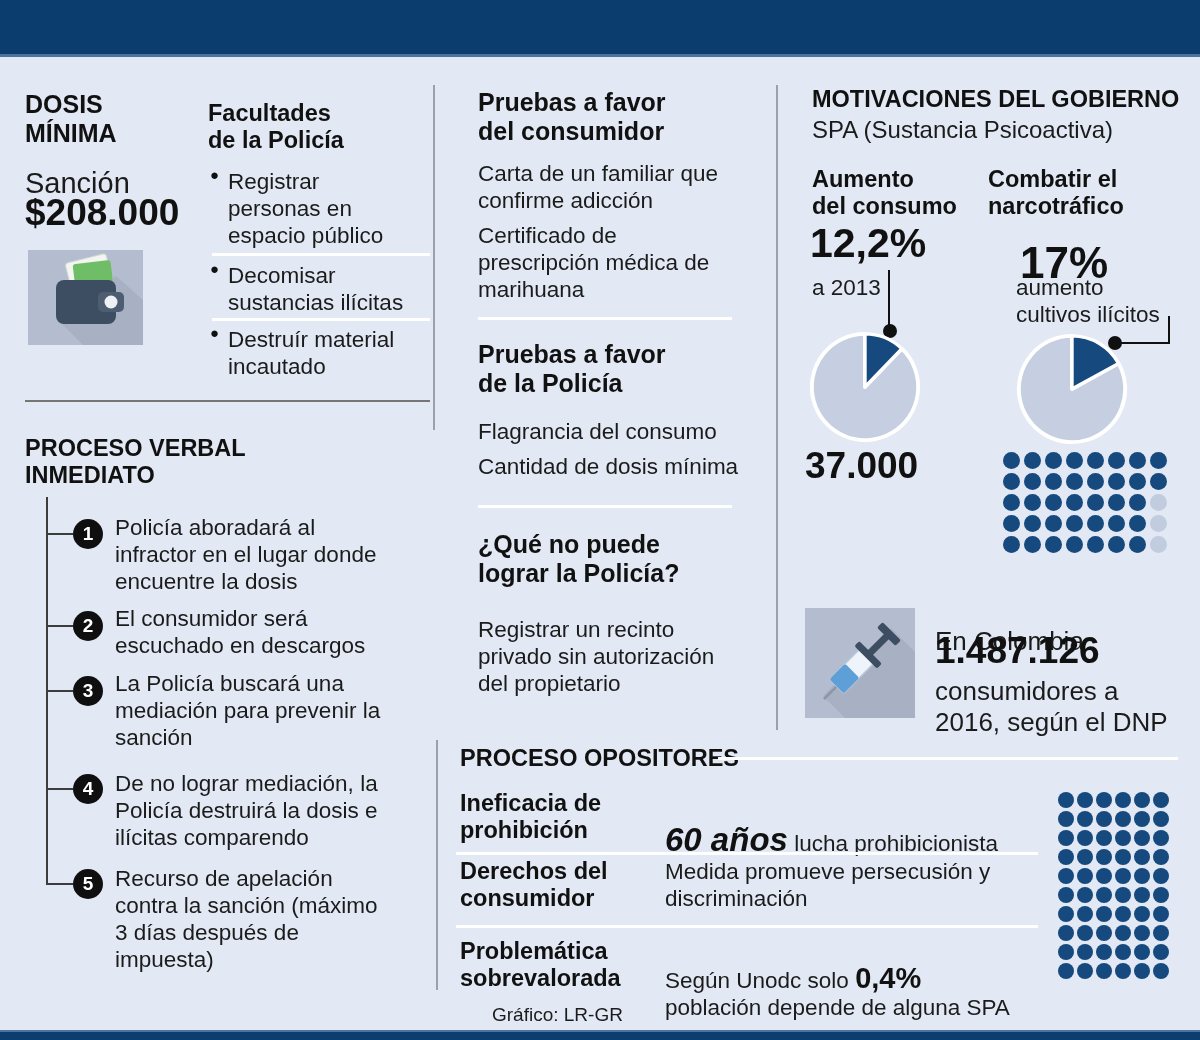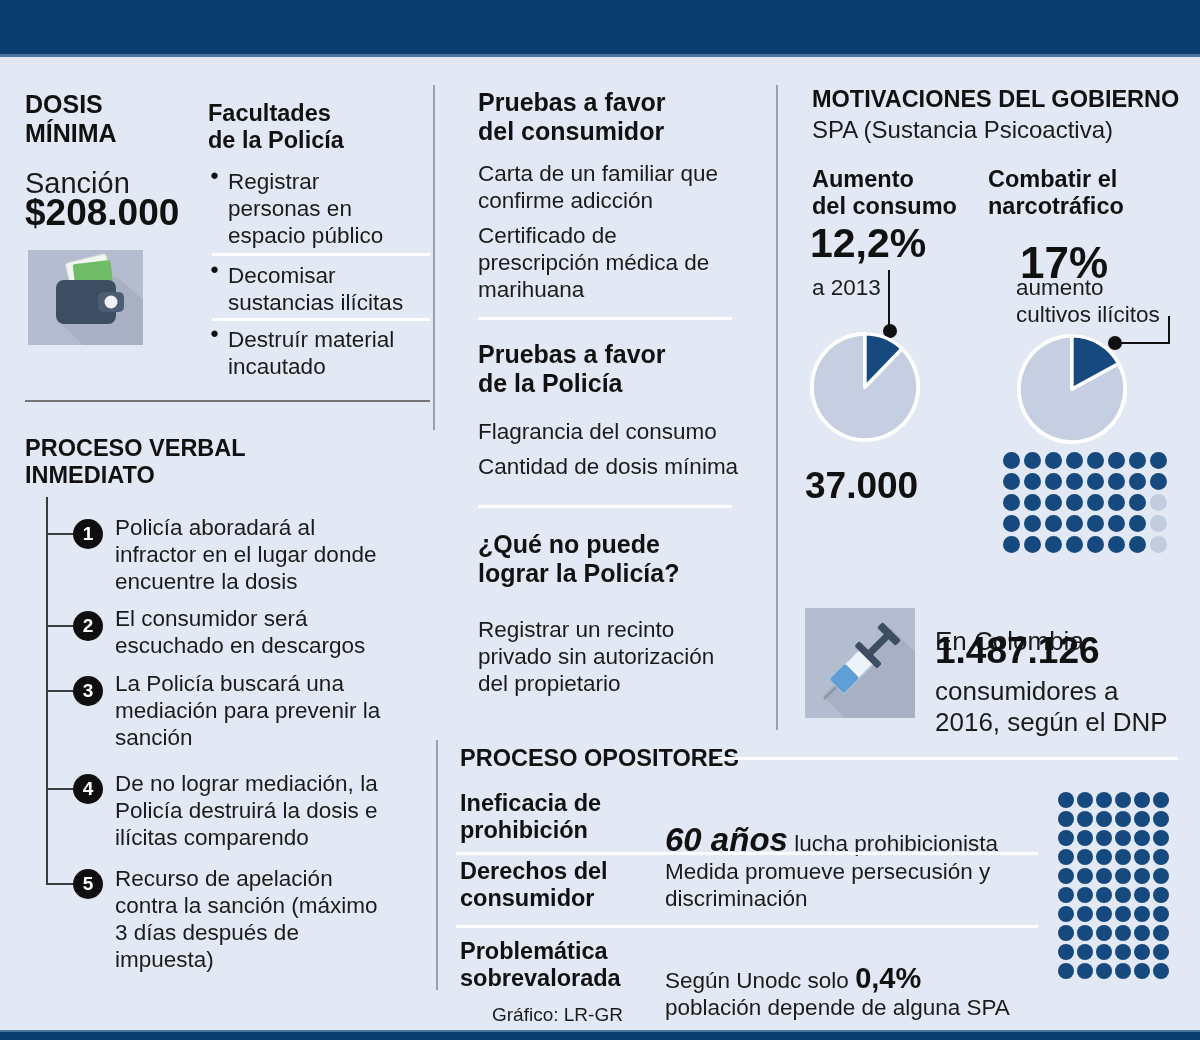--- a/index.html
+++ b/index.html
@@ -154,21 +154,21 @@
 
   <svg class="abs" style="left:807px;top:329px;" width="116" height="116" viewBox="0 0 120 120">
       <path d="M60 60 L98.15 20.38 A55 55 0 1 1 60.00 5.00 Z" fill="#c5cfe1" stroke="#ffffff" stroke-width="4" stroke-linejoin="round"></path>
       <path d="M60 60 L60.00 5.00 A55 55 0 0 1 98.15 20.38 Z" fill="#16497d" stroke="#ffffff" stroke-width="3.5" stroke-linejoin="round"></path>
     </svg>
   <svg class="abs" style="left:1014px;top:331px;" width="116" height="116" viewBox="0 0 120 120">
       <path d="M60 60 L108.20 33.50 A55 55 0 1 1 60.00 5.00 Z" fill="#c5cfe1" stroke="#ffffff" stroke-width="4" stroke-linejoin="round"></path>
       <path d="M60 60 L60.00 5.00 A55 55 0 0 1 108.20 33.50 Z" fill="#16497d" stroke="#ffffff" stroke-width="3.5" stroke-linejoin="round"></path>
     </svg>
 
-  <div class="abs bignum" style="left:805px;top:447px;font-size:37px;margin-top:20px;">37.000</div>
+  <div class="abs bignum" style="left:805px;top:447px;font-size:37px;">37.000</div>
   <div class="abs" data-dots="2" style="left: 1003px; top: 452px; grid-template-columns: repeat(8, 17px); gap: 4px;">
       <span class="dot" style="width: 17px; height: 17px; background: rgb(22, 73, 125);"></span>
       <span class="dot" style="width: 17px; height: 17px; background: rgb(22, 73, 125);"></span>
       <span class="dot" style="width: 17px; height: 17px; background: rgb(22, 73, 125);"></span>
       <span class="dot" style="width: 17px; height: 17px; background: rgb(22, 73, 125);"></span>
       <span class="dot" style="width: 17px; height: 17px; background: rgb(22, 73, 125);"></span>
       <span class="dot" style="width: 17px; height: 17px; background: rgb(22, 73, 125);"></span>
       <span class="dot" style="width: 17px; height: 17px; background: rgb(22, 73, 125);"></span>
       <span class="dot" style="width: 17px; height: 17px; background: rgb(22, 73, 125);"></span>
       <span class="dot" style="width: 17px; height: 17px; background: rgb(22, 73, 125);"></span>

